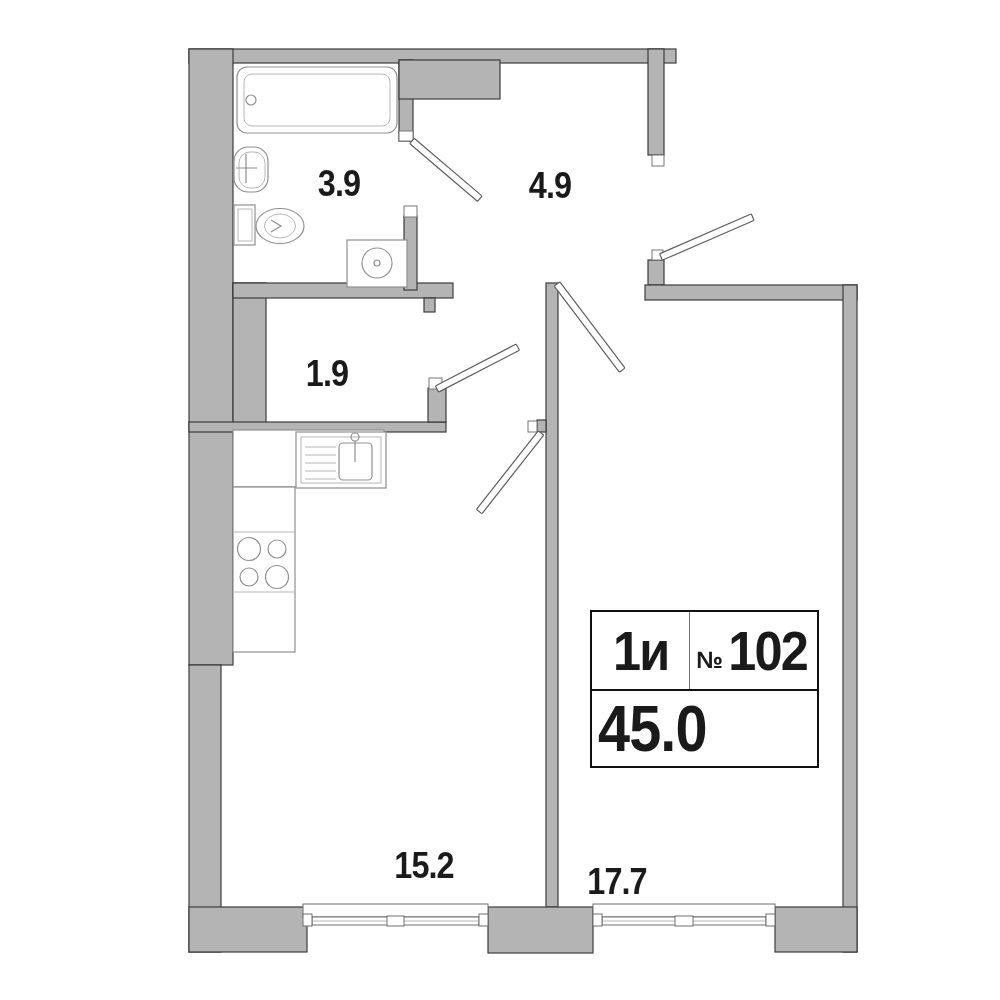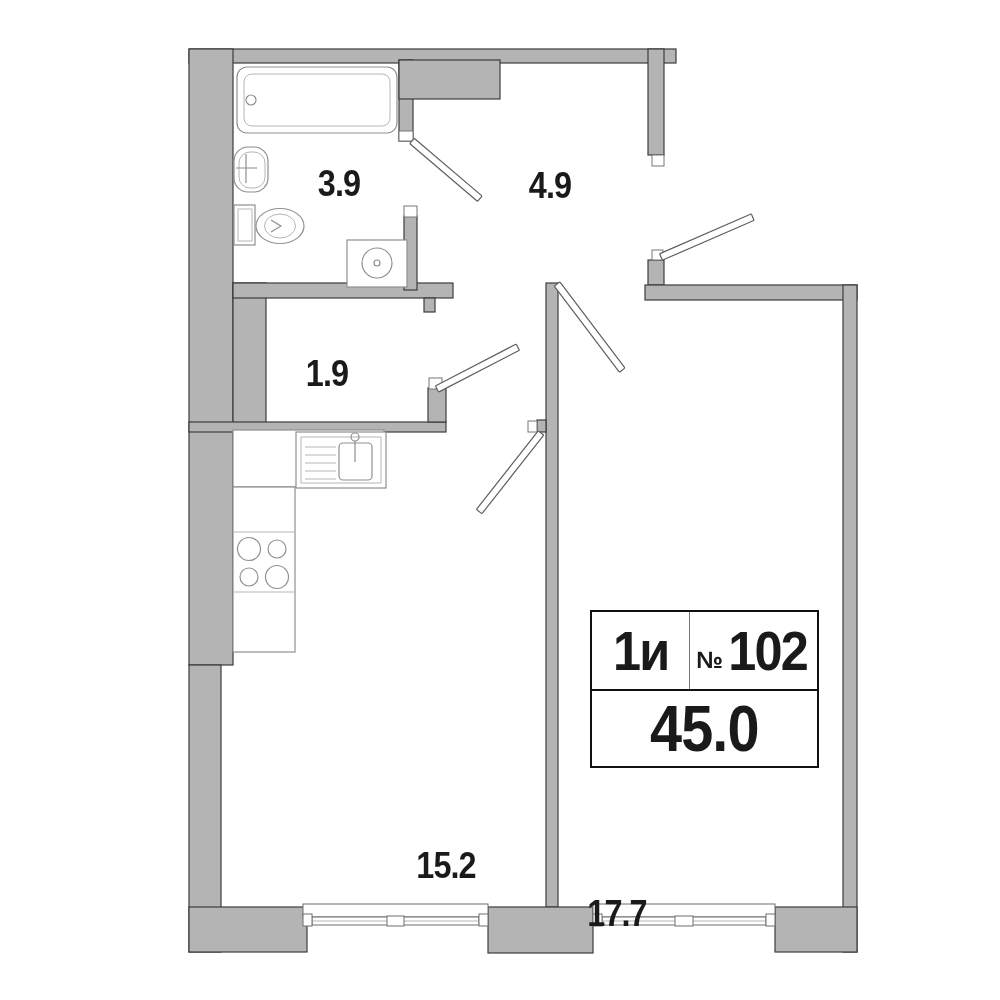--- a/index.html
+++ b/index.html
@@ -31,21 +31,21 @@
     border:2px solid var(--card-border,#111);
     box-sizing:border-box;display:flex;flex-direction:column;
     color:var(--text,#1a1a1a);
   }
   .unit-card .row-top{height:77px;display:flex;border-bottom:2px solid var(--card-border,#111);}
   .unit-card .cell-type{
     width:98px;display:flex;align-items:center;justify-content:center;
     border-right:1px solid var(--jamb-stroke,#777);box-sizing:border-box;
   }
   .unit-card .cell-number{flex:1;display:flex;align-items:center;justify-content:center;}
-  .unit-card .row-bottom{flex:1;display:flex;align-items:center;justify-content:center;}
+  .unit-card .row-bottom{flex:1;display:flex;align-items:center;justify-content:flex-start;}
   .t-type{font-size:56px;font-weight:700;letter-spacing:-2px;display:inline-block;transform:scaleX(.9);}
   .t-numero{font-size:24px;font-weight:700;display:inline-block;transform:translateY(9px);margin-right:1px;}
   .t-number{font-size:56px;font-weight:700;letter-spacing:-2px;display:inline-block;transform:scaleX(.9);}
   .t-area{font-size:64px;font-weight:700;letter-spacing:-1px;display:inline-block;transform:scaleX(.9);}
 </style>
 </head>
 <body>
 
 <div id="stage">
 
@@ -170,24 +170,24 @@
 
   <div class="room-label" style="left:339px;top:184px">
     <span>3.9</span>
   </div>
   <div class="room-label" style="left:550px;top:186px">
     <span>4.9</span>
   </div>
   <div class="room-label" style="left:327px;top:374px">
     <span>1.9</span>
   </div>
-  <div class="room-label" style="left:446px;top:866px">
+  <div class="room-label" style="left:424px;top:866px">
     <span>15.2</span>
   </div>
-  <div class="room-label" style="left:617px;top:914px">
+  <div class="room-label" style="left:617px;top:882px">
     <span>17.7</span>
   </div>
 
   <div class="unit-card">
     <div class="row-top">
       <div class="cell-type">
         <span class="t-type">1и</span>
       </div>
       <div class="cell-number">
         <span class="t-numero">№</span>

